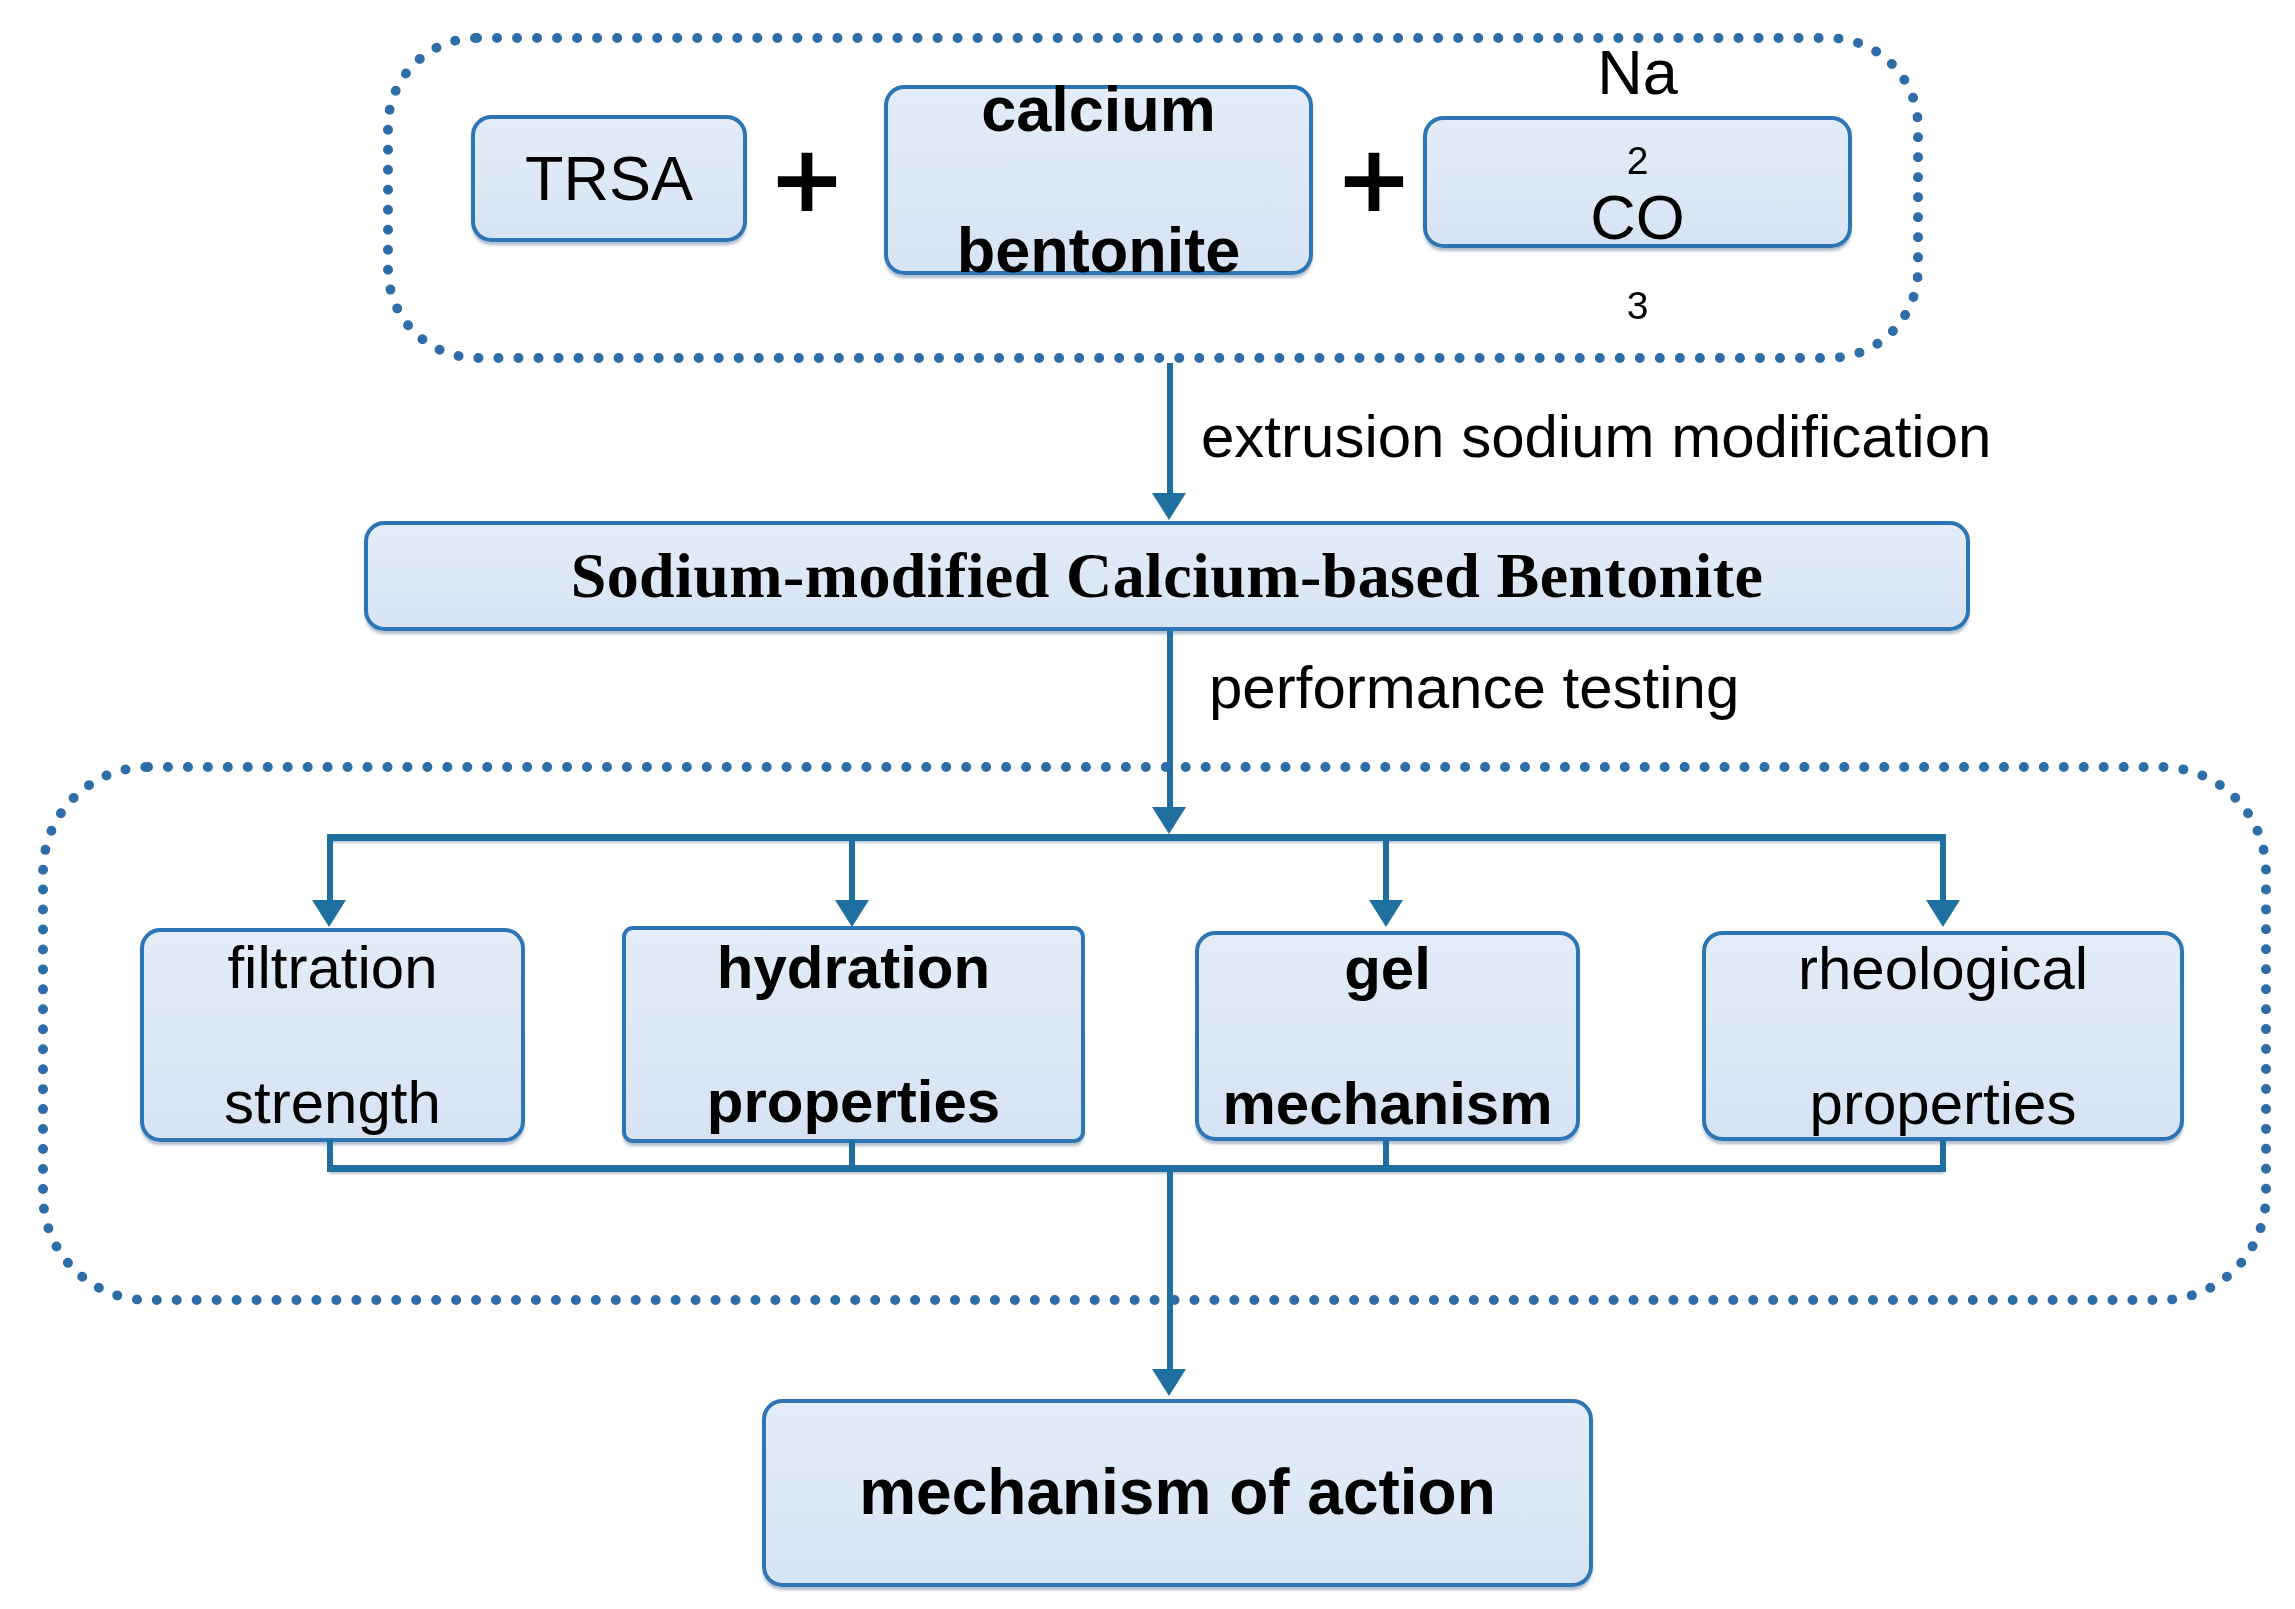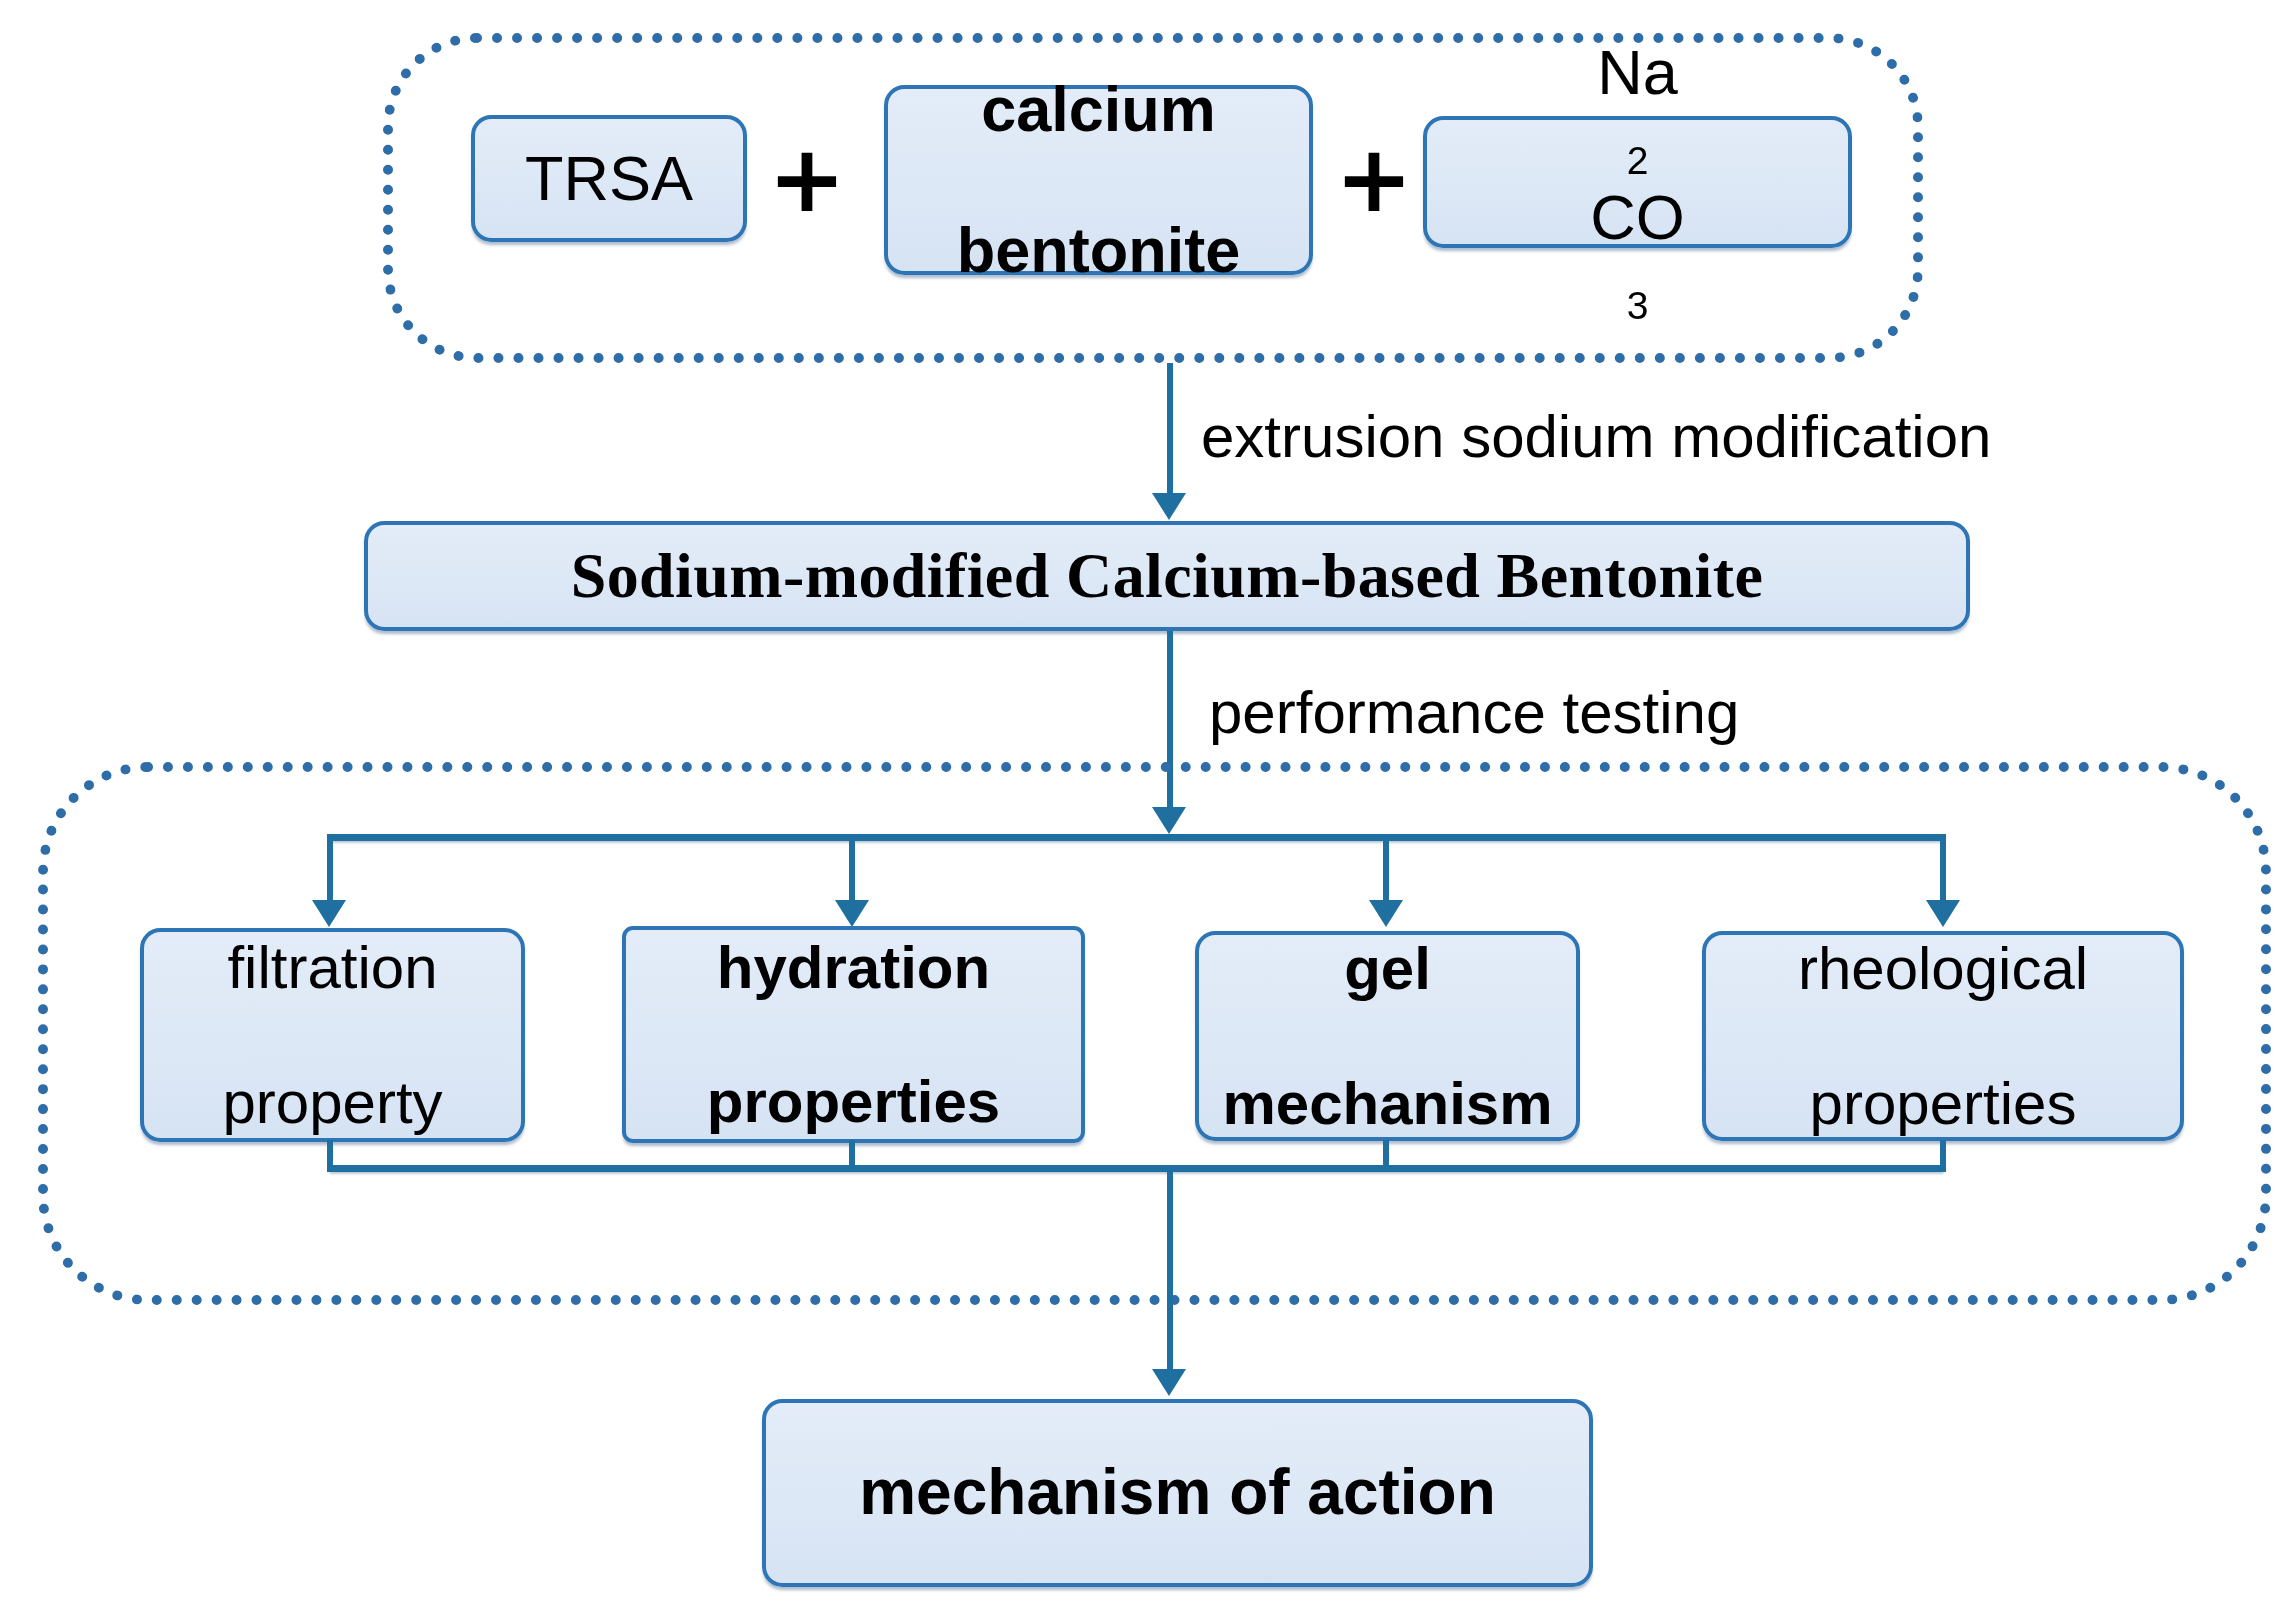--- a/index.html
+++ b/index.html
@@ -64,21 +64,21 @@
   }
   .barline{position:absolute;background:#1F6FA0;height:7px;
            box-shadow:0 3.9px 2.4px -2.4px rgba(20,60,110,.4);}
 
   
   .edgelabel{
     position:absolute;color:#000;font-size:60px;white-space:nowrap;
     font-family:"Liberation Sans","DejaVu Sans",sans-serif;
   }
   #label-extrusion{left:1201px;top:402px;}
-  #label-performance{left:1209px;top:653px;margin-top:25px;}
+  #label-performance{left:1209px;top:653px;}
 
   sub{font-size:0.62em;vertical-align:-0.22em;}
 </style>
 </head>
 <body>
 
 <div id="stage">
 
   <div class="dotgroup" id="group-inputs"></div>
 
@@ -127,21 +127,21 @@
 
   <div class="vline" style="left:1383px;top:834px;height:69px;"></div>
   <div class="arrowhead" style="left:1369px;top:900px;"></div>
 
   <div class="vline" style="left:1940px;top:834px;height:69px;"></div>
   <div class="arrowhead" style="left:1926px;top:900px;"></div>
 
   <div class="node" id="node-filtration">
     <span>
       <span>filtration</span><br>
-      <span>property</span>
+      <span>strength</span>
     </span>
   </div>
 
   <div class="node" id="node-hydration">
     <span>
       <span>hydration</span><br>
       <span>properties</span>
     </span>
   </div>
 

